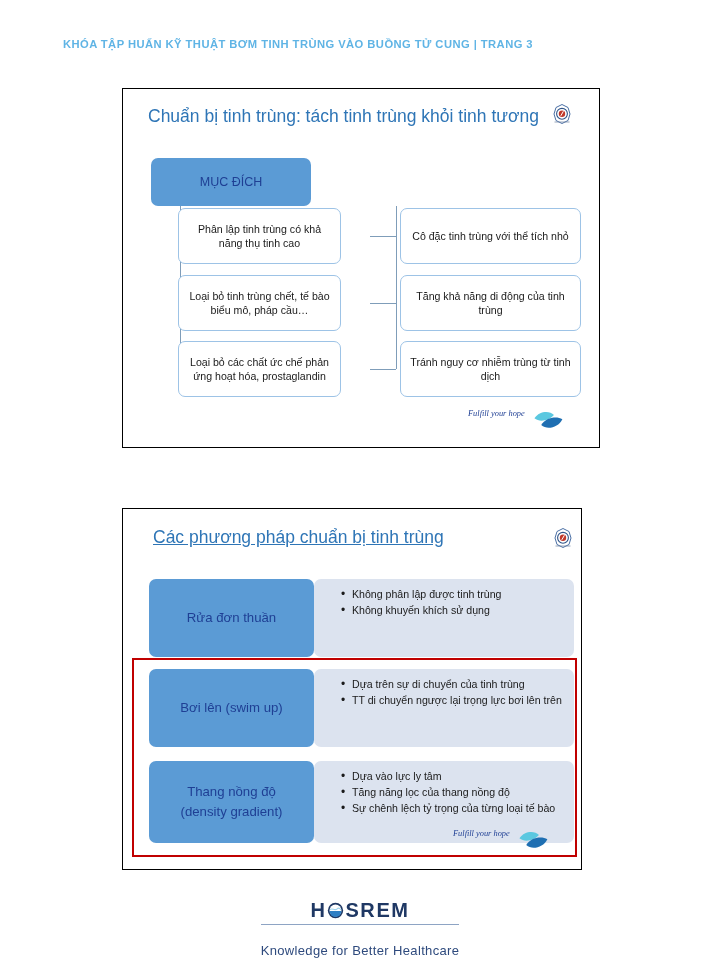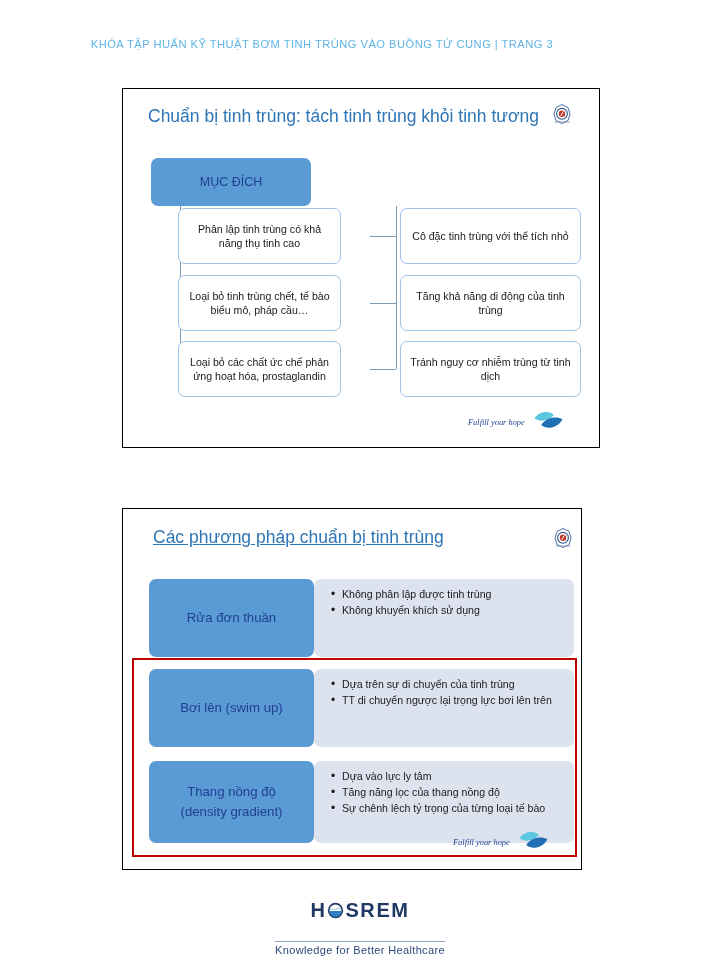--- a/index.html
+++ b/index.html
@@ -18,23 +18,22 @@
   
   .page-header {
     position: absolute;
     top: 38px;
     left: 0;
     width: 596px;
     text-align: center;
     color: #5fb4e5;
     font-size: 11.2px;
     letter-spacing: 0.45px;
-    font-weight: 400;
+    font-weight: 700;
     white-space: nowrap;
-    padding-left: 24px;
   }
 
   
   .slide {
     position: absolute;
     background: #ffffff;
     border: 1.6px solid #000000;
     box-sizing: border-box;
   }
   #slide-1 { left: 122px; top: 88px;  width: 478px; height: 360px; }
@@ -120,21 +119,21 @@
     padding: 2px 6px;
     line-height: 1.55;
   }
   .method-bullets {
     position: absolute;
     left: 191px;
     background: #dce3ef;
     border-radius: 7px;
     box-sizing: border-box;
     width: 260px;
-    padding: 8px 10px 8px 14px;
+    padding: 8px 10px 8px 24px;
   }
   .method-bullets ul {
     margin: 0;
     padding: 0 0 0 14px;
     list-style: none;
   }
   .method-bullets li {
     position: relative;
     color: #1a1a1a;
     font-size: 10.6px;
@@ -166,21 +165,20 @@
     height: 199px;
     border: 2.5px solid #c00000;
     box-sizing: border-box;
     pointer-events: none;
   }
 
   
   .fyh {
     position: absolute;
     display: flex;
-    align-items: center;
     gap: 6px;
   }
   .fyh-text {
     color: #1f3f94;
     font-size: 8.4px;
     font-style: italic;
     font-family: "Liberation Serif", serif;
     white-space: nowrap;
   }
   #slide-1 .fyh { left: 345px; top: 320px; }
@@ -198,25 +196,25 @@
     color: #1f3864;
     font-size: 20px;
     font-weight: bold;
     letter-spacing: 1.6px;
     line-height: 1;
     display: inline-flex;
     align-items: center;
   }
   .hosrem-tag {
     color: #2e4a7d;
-    font-size: 11px;
+    font-size: 13px;
     letter-spacing: 0.35px;
-    margin-top: 20px;
+    margin-top: 3px;
     border-top: 1px solid #8ea4c4;
-    padding-top: 2px;
+    padding-top: 18px;
     display: inline-block;
   }
 </style>
 </head>
 <body>
 
 <div class="page-header">KHÓA TẬP HUẤN KỸ THUẬT BƠM TINH TRÙNG VÀO BUỒNG TỬ CUNG | TRANG 3</div>
 
 <div class="slide" id="slide-1">
 

